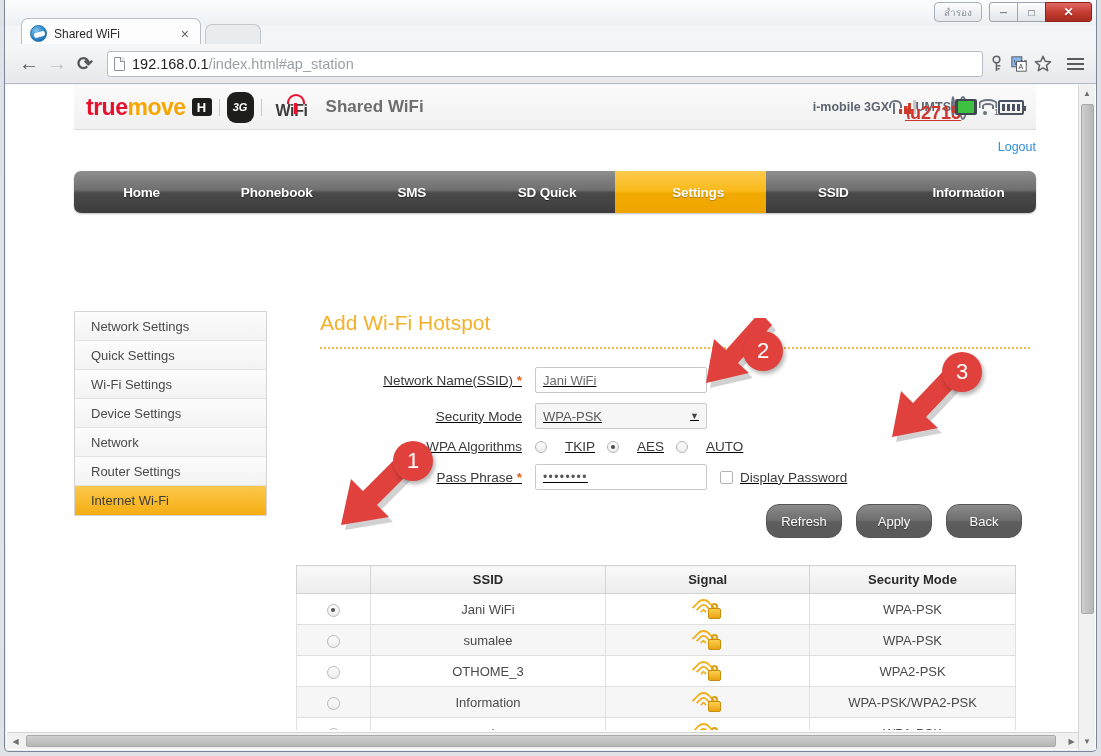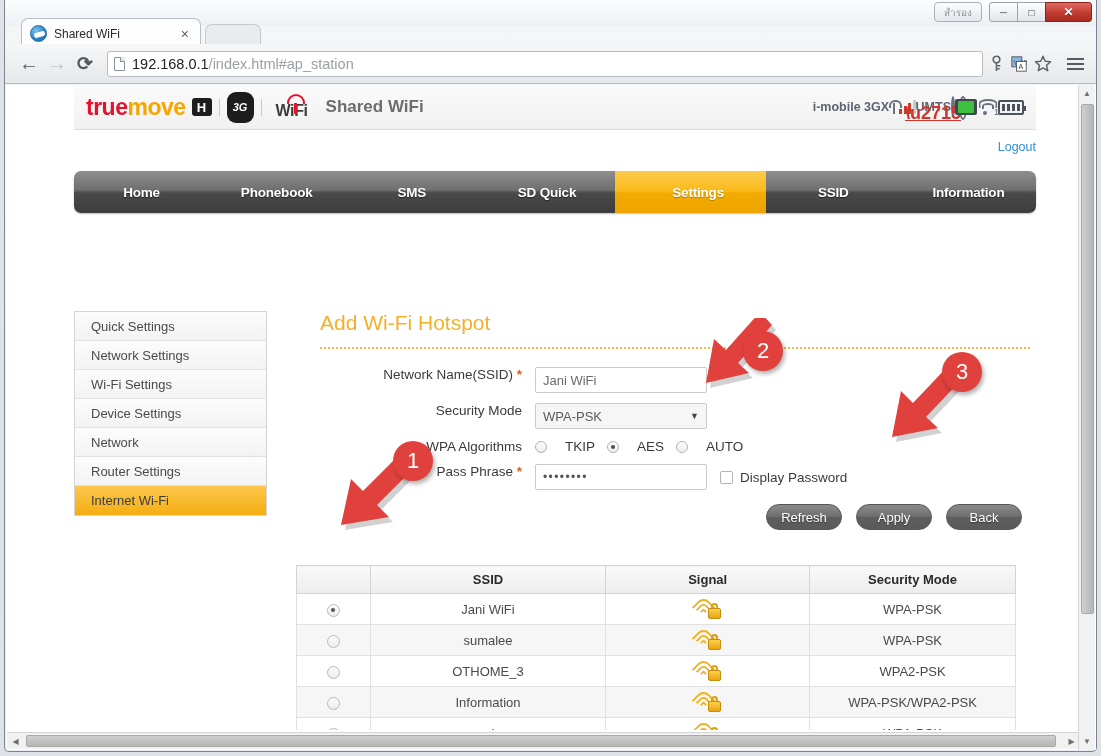--- a/index.html
+++ b/index.html
@@ -313,21 +313,21 @@
   
   .panel { position: absolute; left: 246px; top: 86px; width: 710px; }
   .panel-title {
     font-size: 21px; color: #f5b02a;
     padding-bottom: 12px;
   }
   .dotted-sep {
     height: 0; border-top: 2px dotted #f0bb45;
     margin-bottom: 18px;
   }
-  .frow { display: flex; margin-bottom: 10px; }
+  .frow { display: flex; align-items: center; margin-bottom: 10px; text-decoration: underline; }
   .flabel {
     width: 215px; text-align: right;
     font-size: 13.5px; color: #3a3a3a;
     padding-right: 13px; flex: none;
   }
   .req { color: #e0611c; font-weight: bold; }
   .txtinput {
     width: 172px; height: 26px;
     border: 1px solid #c9c9c9;
     border-radius: 2px;
@@ -363,21 +363,21 @@
     width: 13px; height: 13px;
     border: 1px solid #b4b4b4; border-radius: 2px;
     background: #fff; flex: none;
   }
   .chk-label { font-size: 13.5px; color: #3a3a3a; }
   .btnrow {
     display: flex; gap: 14px; justify-content: flex-end;
     margin-top: 14px; padding-right: 8px;
   }
   .btn {
-    min-width: 76px; height: 26px;
+    min-width: 76px; height: 34px;
     border-radius: 13px;
     background: linear-gradient(180deg,#8b8b8b 0%,#6e6e6e 48%,#5e5e5e 52%,#5a5a5a 100%);
     border: 1px solid #565656;
     color: #fff; font-size: 13px;
     display: flex; align-items: center; justify-content: center;
     text-shadow: 0 1px 1px rgba(0,0,0,.4);
     padding: 1px 12px;
   }
 
   
@@ -605,22 +605,22 @@
           <div class="navtab">Phonebook</div>
           <div class="navtab">SMS</div>
           <div class="navtab">SD Quick</div>
           <div class="navtab active">Settings</div>
           <div class="navtab">SSID</div>
           <div class="navtab">Information</div>
         </div>
 
         <div class="content">
           <div class="sidebar">
+            <div class="side-item">Network Settings</div>
             <div class="side-item">Quick Settings</div>
-            <div class="side-item">Network Settings</div>
             <div class="side-item">Wi-Fi Settings</div>
             <div class="side-item">Device Settings</div>
             <div class="side-item">Network</div>
             <div class="side-item">Router Settings</div>
             <div class="side-item active">Internet Wi-Fi</div>
           </div>
 
           <div class="panel">
             <div class="panel-title">Add Wi-Fi Hotspot</div>
             <div class="dotted-sep"></div>

